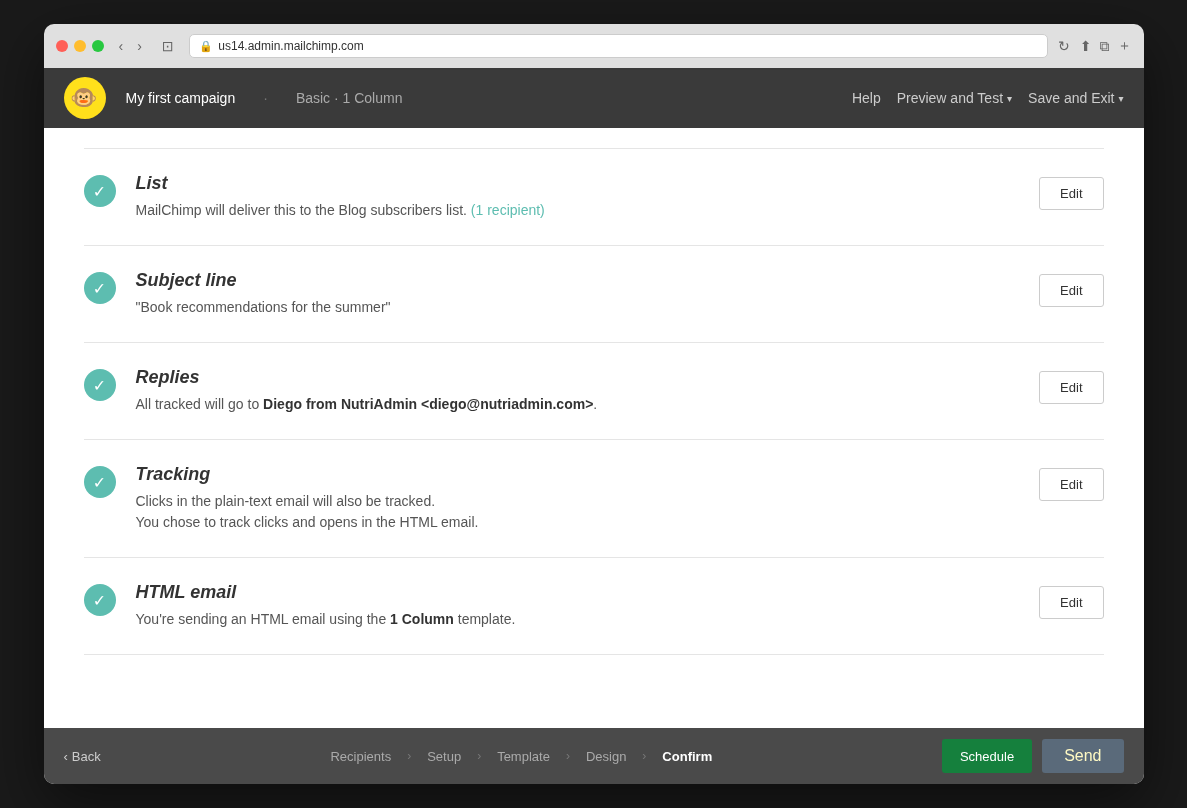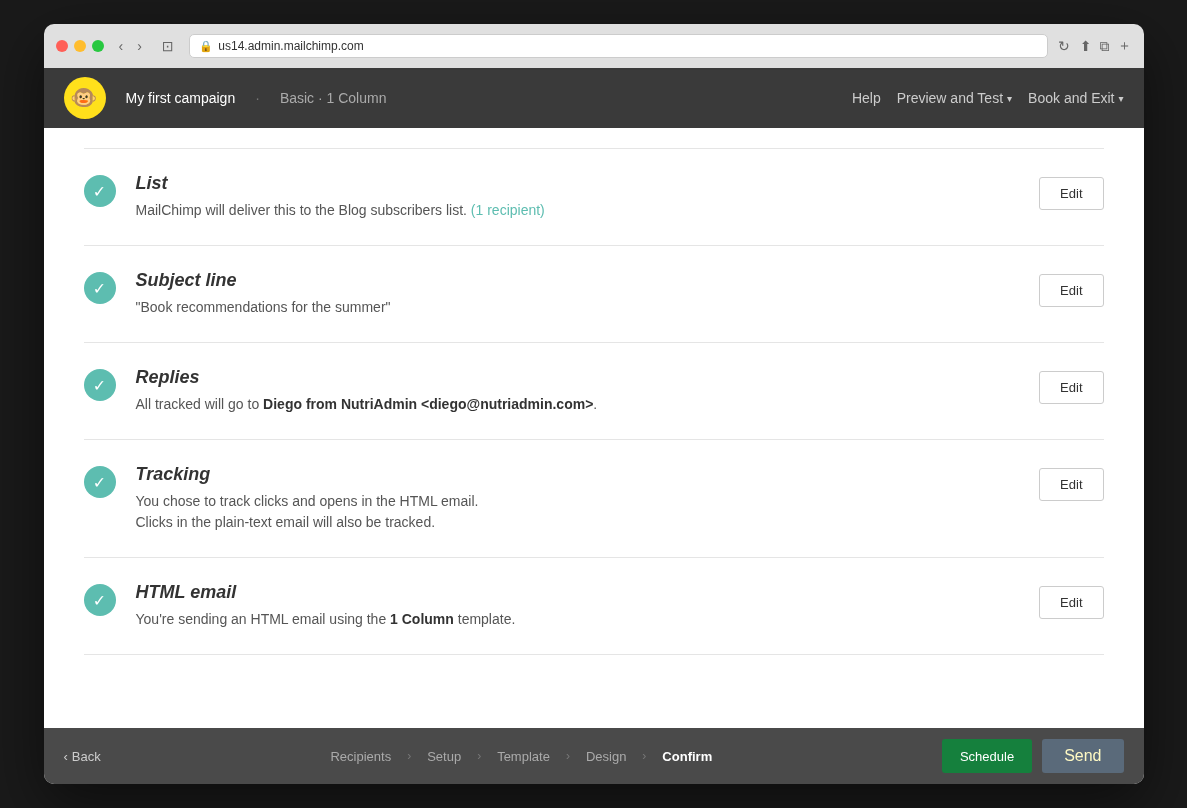--- a/index.html
+++ b/index.html
@@ -118,21 +118,21 @@
       display: flex;
       align-items: center;
       justify-content: center;
       font-size: 22px;
       margin-right: 20px;
       flex-shrink: 0;
     }
     .header-nav {
       display: flex;
       align-items: center;
-      gap: 8px;
+      gap: 16px;
       flex: 1;
     }
     .header-campaign {
       color: #fff;
       font-size: 14px;
       margin-right: 12px;
     }
     .header-separator {
       color: #777;
       font-size: 14px;
@@ -335,21 +335,21 @@
         <span class="header-separator">·</span>
         <span class="header-template">Basic · 1 Column</span>
       </div>
       <div class="header-right">
         <span class="header-help">Help</span>
         <button class="header-preview-btn">
           <span>Preview and Test</span>
           <span class="chevron-down">▾</span>
         </button>
         <button class="header-save-btn">
-          <span>Book and Exit</span>
+          <span>Save and Exit</span>
           <span class="chevron-down">▾</span>
         </button>
       </div>
     </div>
 
     <div class="main-content">
 
       <div class="section-row">
         <div class="check-circle">✓</div>
         <div class="section-content">
@@ -381,22 +381,22 @@
           </div>
         </div>
         <button class="edit-btn">Edit</button>
       </div>
 
       <div class="section-row">
         <div class="check-circle">✓</div>
         <div class="section-content">
           <div class="section-title">Tracking</div>
           <div class="section-desc">
+            <div>Clicks in the plain-text email will also be tracked.</div>
             <div>You chose to track clicks and opens in the HTML email.</div>
-            <div>Clicks in the plain-text email will also be tracked.</div>
           </div>
         </div>
         <button class="edit-btn">Edit</button>
       </div>
 
       <div class="section-row">
         <div class="check-circle">✓</div>
         <div class="section-content">
           <div class="section-title">HTML email</div>
           <div class="section-desc">

